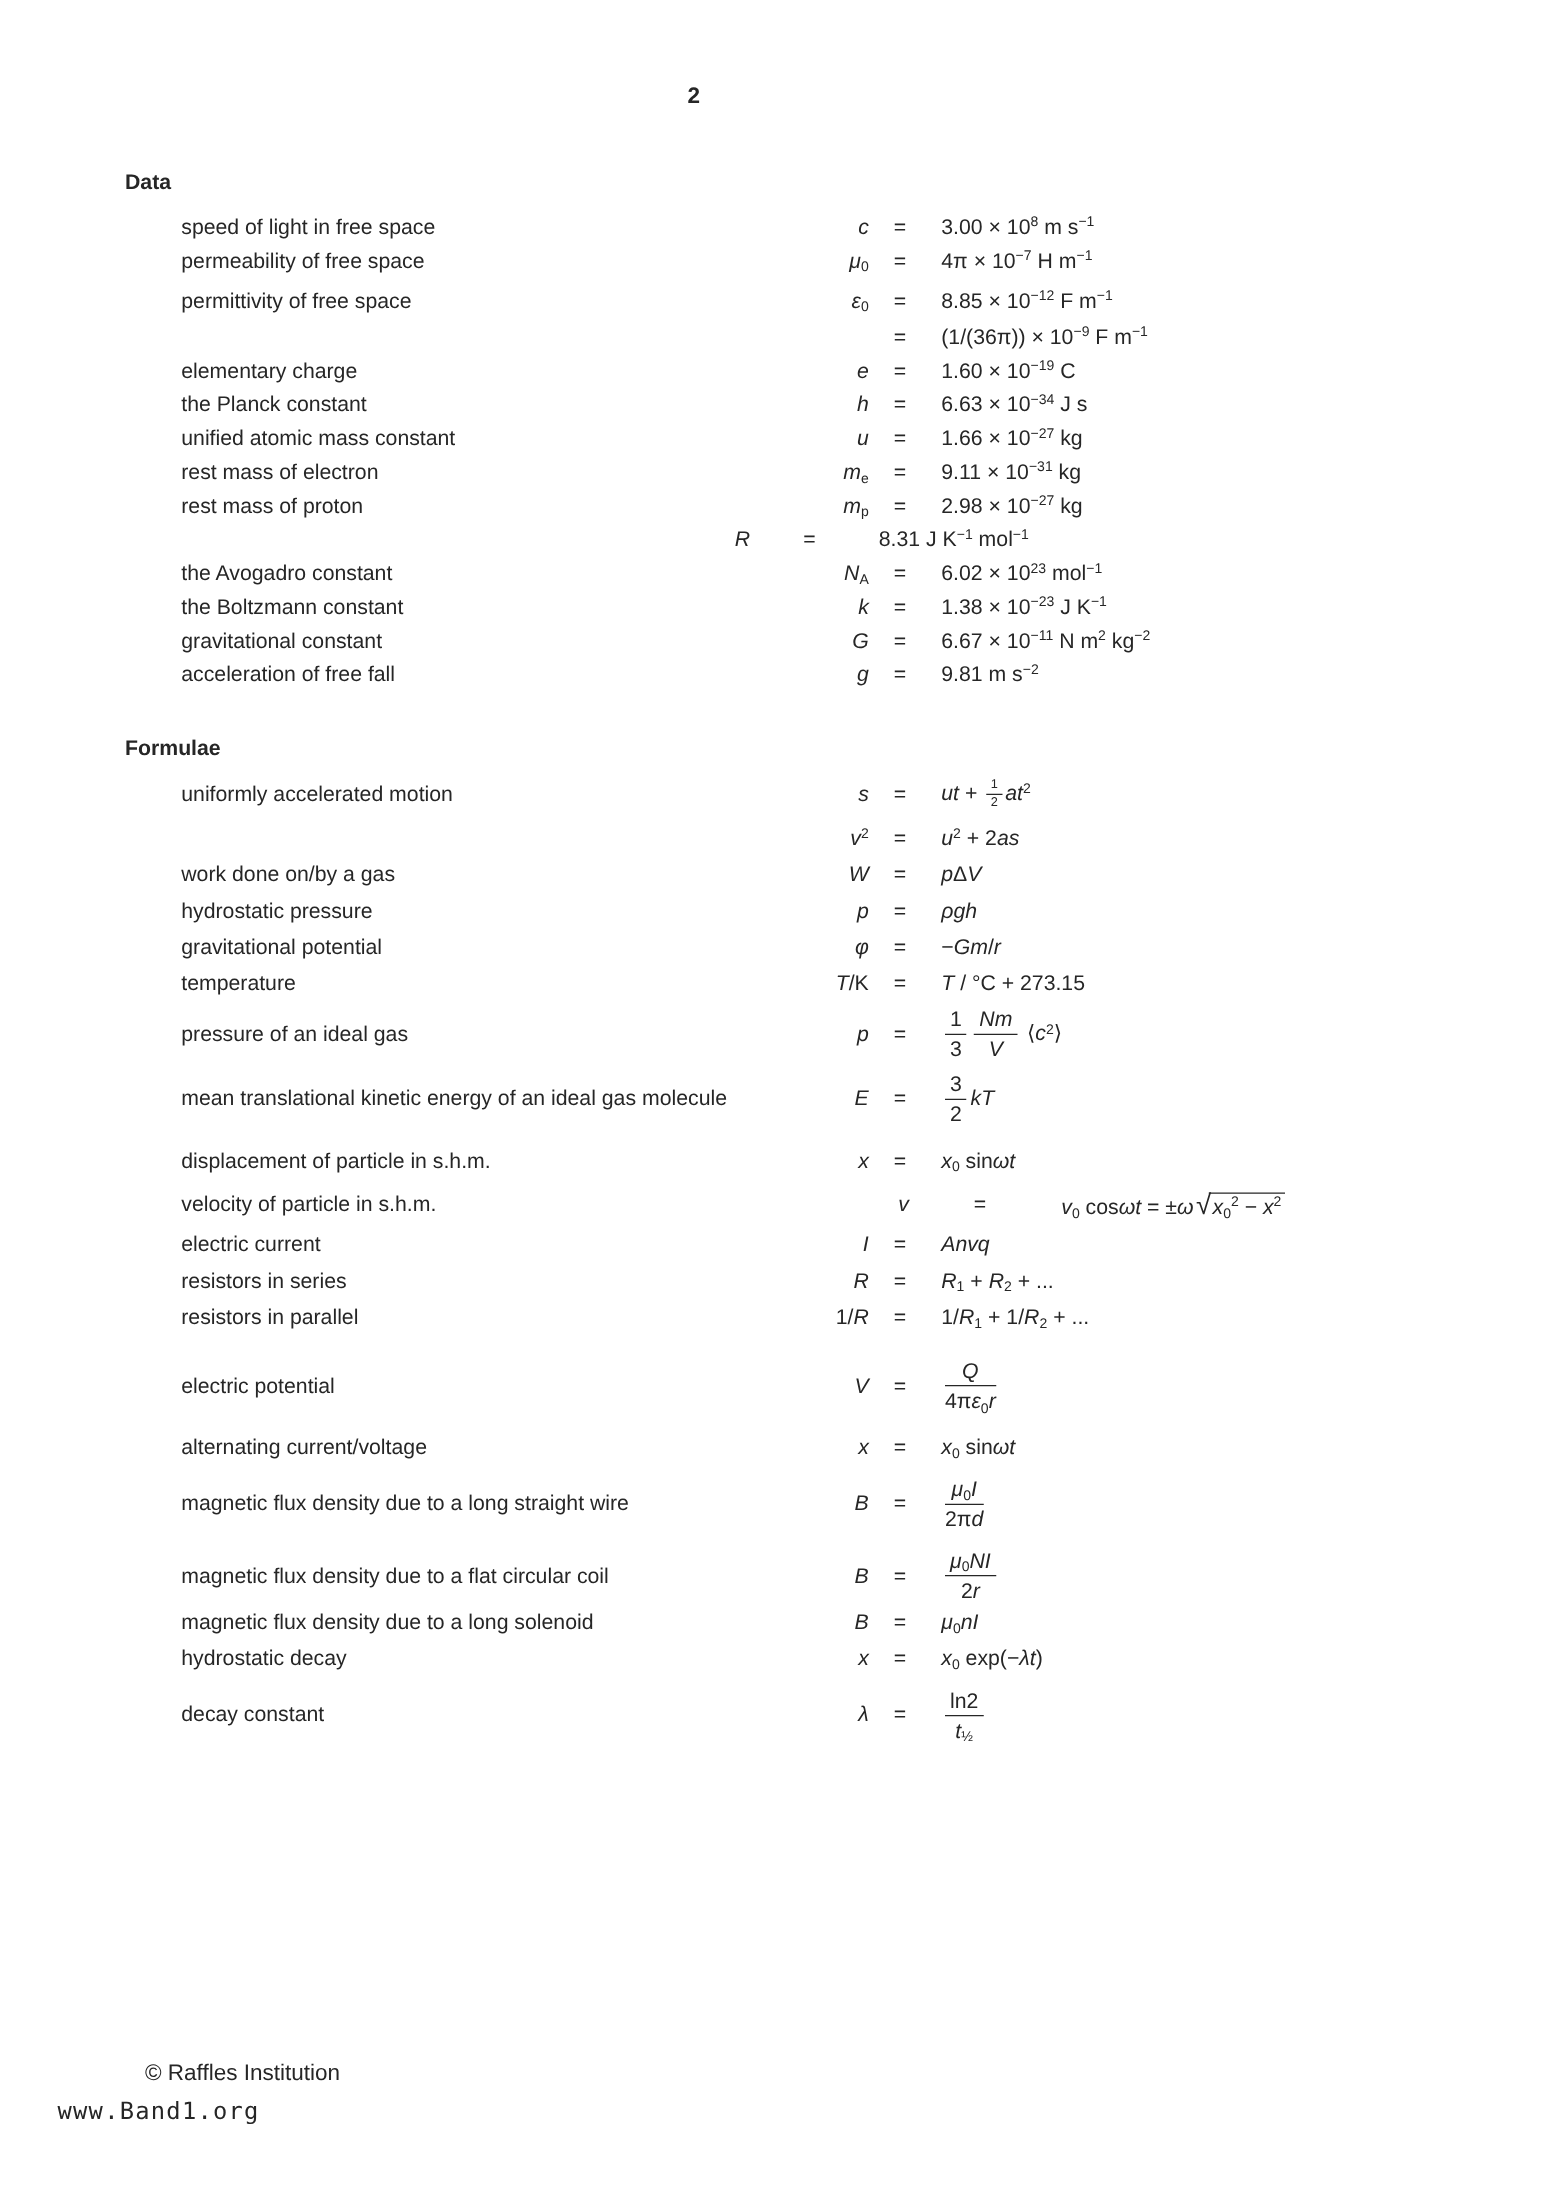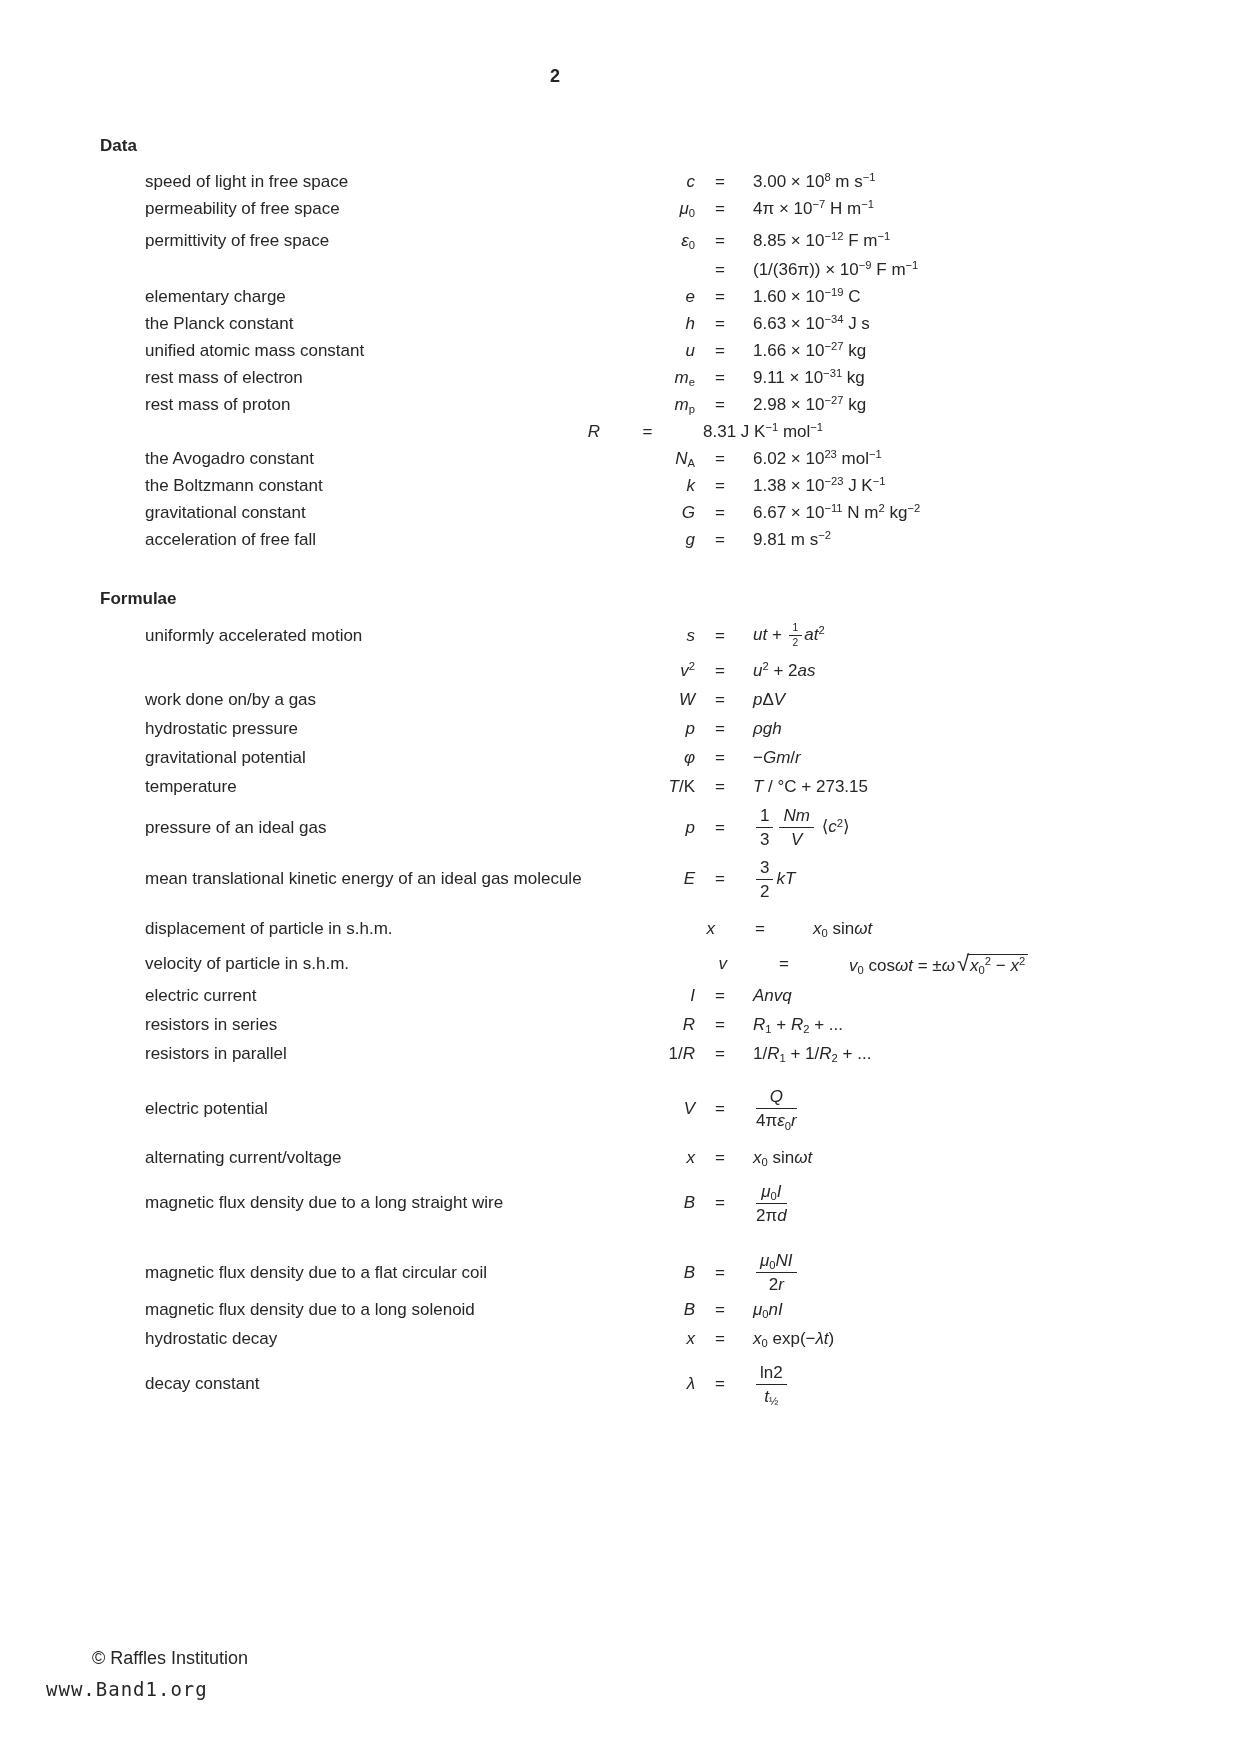--- a/index.html
+++ b/index.html
@@ -46,29 +46,29 @@
   .frac.small{font-size:60%;margin:0 2px;line-height:1.15;}
   .sqrt{display:inline-flex;align-items:stretch;margin-left:2px;}
   .rad-sign{font-size:1.3em;line-height:1;align-self:flex-start;margin-right:-2px;}
   .rad{border-top:1.6px solid #262626;padding:1px 3px 0 3px;margin-top:1px;}
   
   #data-rows .row:nth-child(3){margin-top:5px;}
   #data-rows .row:nth-child(4){margin-top:2px;}
   #formula-rows .row:nth-child(2){margin-top:6px;}
   #formula-rows .row:nth-child(7){margin-top:4px;}
   #formula-rows .row:nth-child(8){margin-top:6px;}
-  #formula-rows .row:nth-child(9){margin-top:12px;gap:20px;}
+  #formula-rows .row:nth-child(9){margin-top:12px;}
   #formula-rows .row:nth-child(10){margin-top:4px;min-height:34px;gap:32px;}
   #formula-rows .row:nth-child(14){margin-top:18px;}
   #formula-rows .row:nth-child(15){margin-top:12px;}
   #formula-rows .row:nth-child(16){margin-top:8px;}
-  #formula-rows .row:nth-child(17){margin-top:24px;}
+  #formula-rows .row:nth-child(17){margin-top:12px;}
   #formula-rows .row:nth-child(20){margin-top:8px;}
   .footer-copy{
-    position:absolute;left:92px;top:1648px;font-size:18px;text-align:center;
+    position:absolute;left:116px;top:1648px;font-size:18px;text-align:center;
   }
   .footer-site{
     position:absolute;left:46px;top:1678px;
     font-family:"DejaVu Sans Mono","Liberation Mono",monospace;
     font-size:19px;letter-spacing:1px;
   }
 </style>
 </head>
 <body>
 

